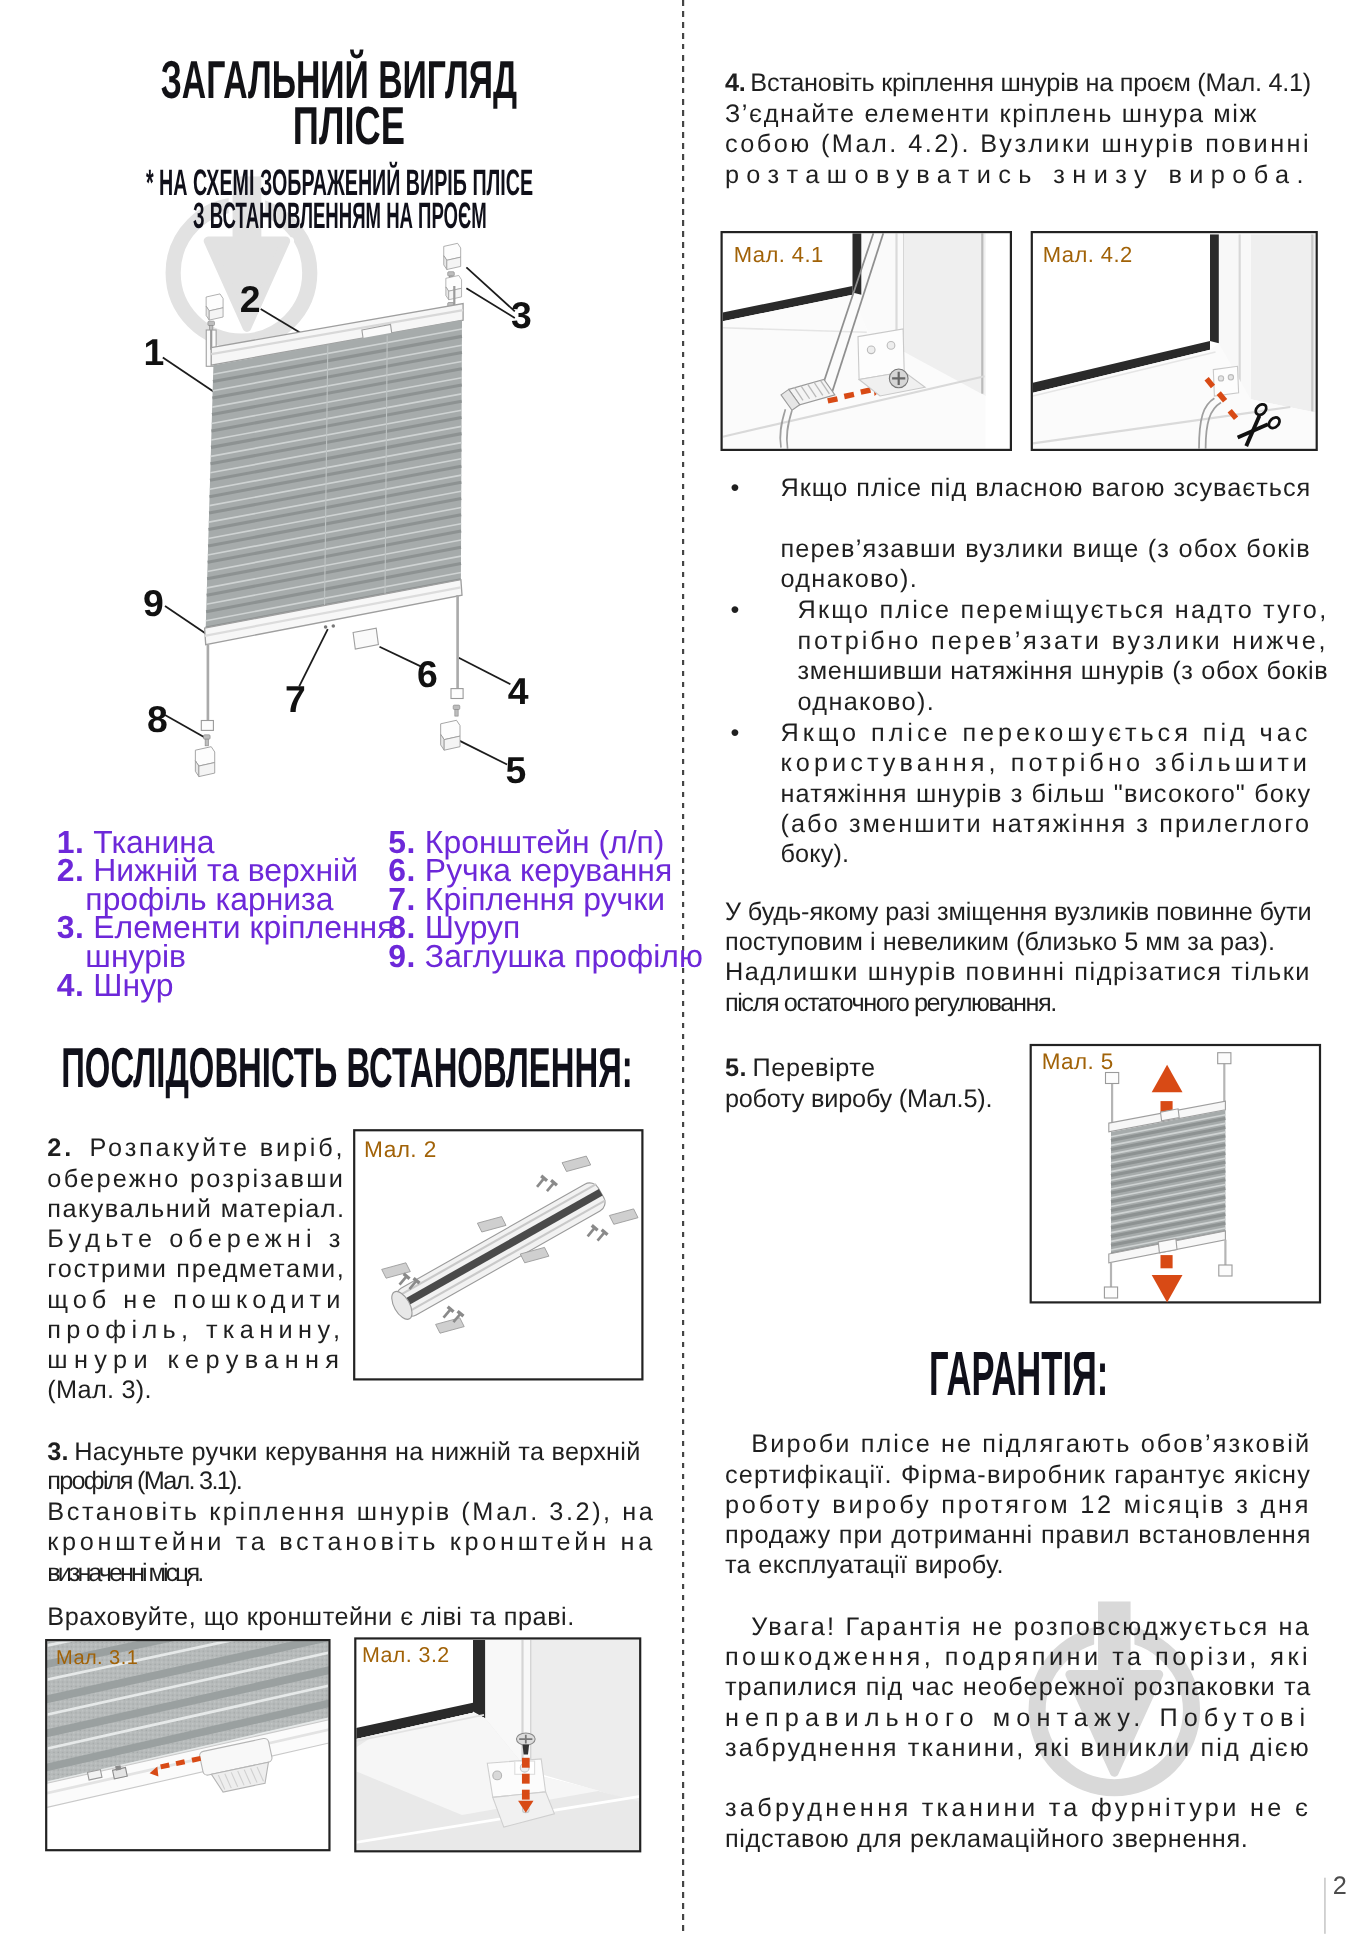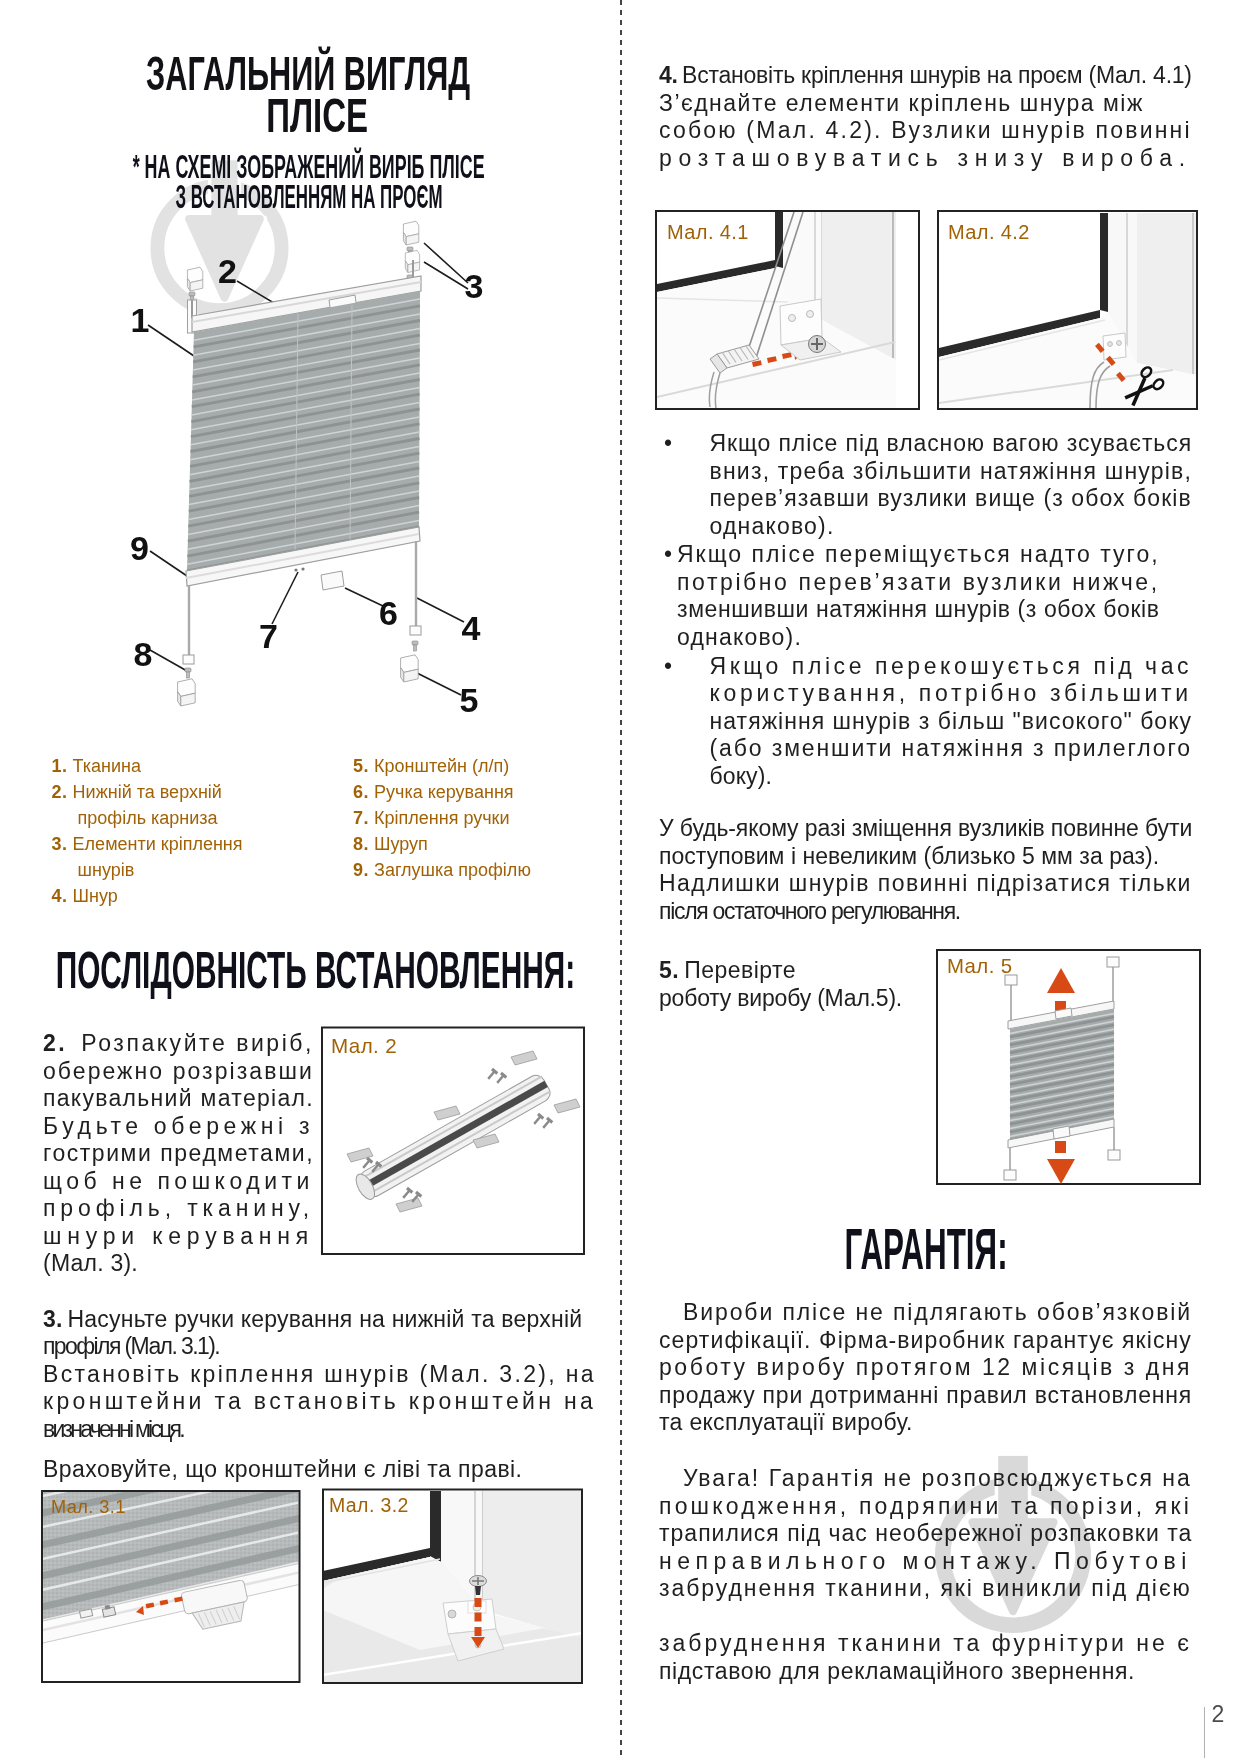--- a/index.html
+++ b/index.html
@@ -5,21 +5,21 @@
 #page{position:relative;width:1245px;height:1760px;overflow:hidden;background:#fff;
   font-family:"Liberation Sans",sans-serif;}
 .lay{position:absolute;left:0;top:0}
 .par{position:absolute;font-size:23.0px;color:#1f1f1f;white-space:nowrap;z-index:2}
 .ln{display:inline-block}
 .ind{display:inline-block;width:24px}
 .bul{position:absolute;font-size:23px;line-height:27.5px;color:#1f1f1f;z-index:2}
 .hd{position:absolute;text-align:center;font-weight:bold;white-space:nowrap;z-index:2;
   font-stretch:condensed}
 .hs{display:inline-block;transform-origin:50% 50%}
-.leg{position:absolute;font-size:18px;line-height:26px;color:#a16207;z-index:2}
+.leg{position:absolute;font-size:29px;line-height:26px;color:#6d28d9;z-index:2}
 .li{padding-left:26px;text-indent:-26px}
 .li b{letter-spacing:0.5px}
 .flab{position:absolute;color:#a16207;z-index:2;letter-spacing:0.4px}
 .dash{position:absolute;left:620px;top:0;width:2.2px;height:1760px;z-index:1;
   background:repeating-linear-gradient(to bottom,#454545 0 5px,transparent 5px 10px)}
 #pg2{position:absolute;left:1211.5px;top:1700.5px;font-size:23px;color:#4c4c4c;z-index:2}
 #pgline{position:absolute;left:1203.5px;top:1707px;width:1.6px;height:51px;background:#b0b0b0;z-index:2}
 </style></head>
 <body>
 <div id="page">
@@ -446,25 +446,25 @@
       <div class="li"><b>9.</b> Заглушка профілю</div>
     </div>
 <div class="par" style="left:659.0px;top:62.3px;line-height:27.5px">
 <span class="ln" id="p4_0" style="letter-spacing:-0.24px"><b>4.</b> Встановіть кріплення шнурів на проєм (Мал. 4.1)</span><br>
 <span class="ln" id="p4_1" style="letter-spacing:1.49px">З’єднайте елементи кріплень шнура між</span><br>
 <span class="ln" id="p4_2" style="letter-spacing:2.20px">собою (Мал. 4.2). Вузлики шнурів повинні</span><br>
 <span class="ln" id="p4_3" style="letter-spacing:6.73px">розташовуватись знизу вироба.</span><br>
 </div>
 <div class="par" style="left:709.5px;top:430.4px;line-height:27.5px">
 <span class="ln" id="b1_0" style="letter-spacing:0.90px">Якщо плісе під власною вагою зсувається</span><br>
-<span class="ln" id="b1_1" style="letter-spacing:1.21px">вниз, треба збільшити натяжіння шнурів,</span><br>
+<br>
 <span class="ln" id="b1_2" style="letter-spacing:1.08px">перев’язавши вузлики вище (з обох боків</span><br>
 <span class="ln" id="b1_3" style="letter-spacing:1.19px">однаково).</span><br>
 </div>
-<div class="par" style="left:677px;top:541.4px;line-height:27.5px">
+<div class="par" style="left:725px;top:541.4px;line-height:27.5px">
 <span class="ln" id="b2_0" style="letter-spacing:1.99px">Якщо плісе переміщується надто туго,</span><br>
 <span class="ln" id="b2_1" style="letter-spacing:2.58px">потрібно перев’язати вузлики нижче,</span><br>
 <span class="ln" id="b2_2" style="letter-spacing:0.59px">зменшивши натяжіння шнурів (з обох боків</span><br>
 <span class="ln" id="b2_3" style="letter-spacing:1.19px">однаково).</span><br>
 </div>
 <div class="par" style="left:709.5px;top:652.9px;line-height:27.5px">
 <span class="ln" id="b3_0" style="letter-spacing:3.57px">Якщо плісе перекошується під час</span><br>
 <span class="ln" id="b3_1" style="letter-spacing:3.67px">користування, потрібно збільшити</span><br>
 <span class="ln" id="b3_2" style="letter-spacing:1.04px">натяжіння шнурів з більш "високого" боку</span><br>
 <span class="ln" id="b3_3" style="letter-spacing:1.88px">(або зменшити натяжіння з прилеглого</span><br>

